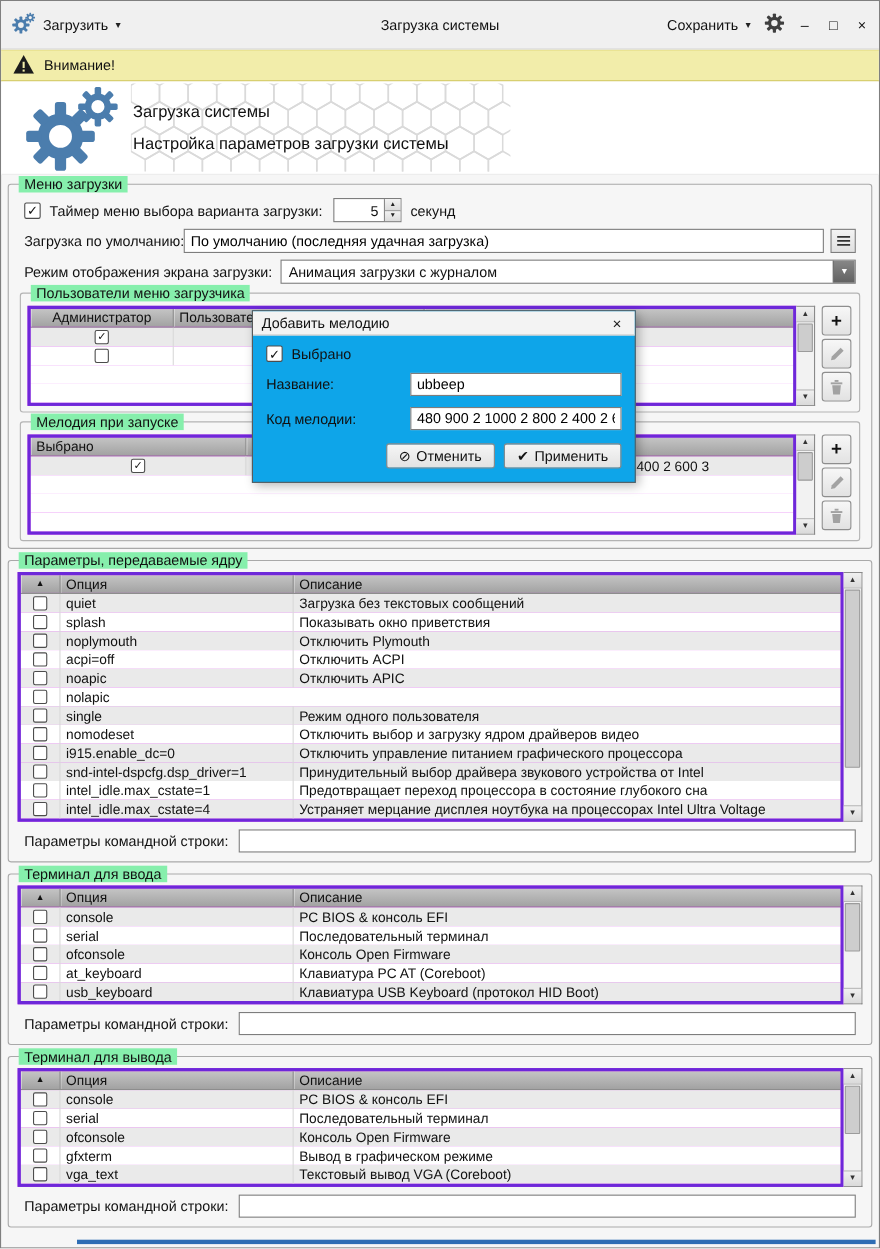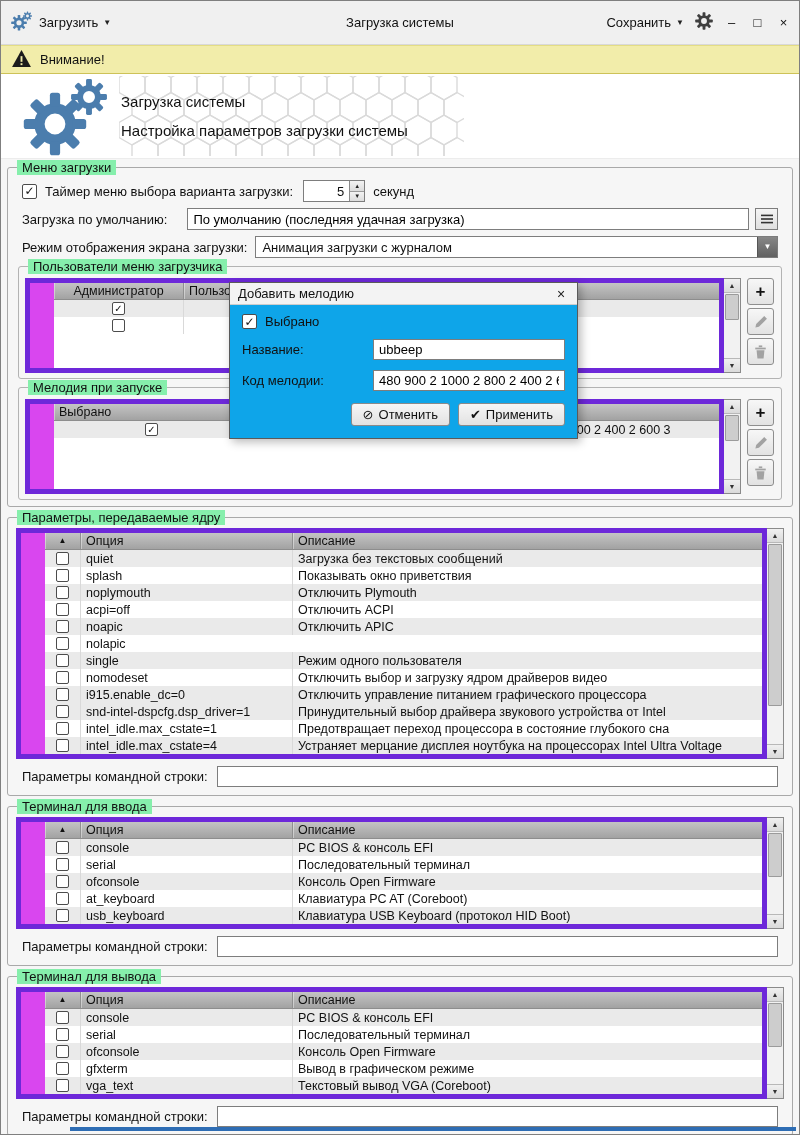--- a/index.html
+++ b/index.html
@@ -42,30 +42,30 @@
   .cb.sm{width:13px;height:13px;}
   .cb.sm .glyph{font-size:10px;}
   .gap{width:8px;flex:none;}
   .spin{display:flex;width:62px;height:22px;border:1px solid #7d7d7d;background:#fff;margin-left:10px;flex:none;}
   .spin-val{flex:1;text-align:right;padding:3px 5px 0 0;}
   .spin-btns{width:15px;border-left:1px solid #8a8a8a;display:flex;flex-direction:column;}
   .spin-btn{flex:1;display:flex;align-items:center;justify-content:center;font-size:6px;color:#222;background:linear-gradient(#f2f2f2,#dcdcdc);}
   .spin-btn + .spin-btn{border-top:1px solid #9a9a9a;}
   .ti{height:22px;border:1px solid #7d7d7d;background:#fff;font:inherit;padding:0 5px;outline:none;margin-left:36px;}
   .grow{flex:1;min-width:0;}
-  .ml8{margin-left:20px;}
+  .ml8{margin-left:0;}
   .menu-btn{width:23px;height:22px;border:1px solid #7d7d7d;background:linear-gradient(#f4f4f4,#e0e0e0);display:flex;align-items:center;justify-content:center;margin-left:6px;flex:none;}
   .combo{flex:1;height:22px;border:1px solid #7d7d7d;background:#fff;display:flex;align-items:center;margin-left:8px;min-width:0;}
   .combo-txt{flex:1;padding:0 6px;overflow:hidden;white-space:nowrap;}
   .combo-btn{width:20px;height:100%;background:linear-gradient(#878787,#616161);border-left:1px solid #555;display:flex;align-items:center;justify-content:center;}
   .combo-btn .chev{color:#fff;}
 
   
   .tablewrap{display:flex;align-items:stretch;}
-  .gtable{flex:1;border:5px solid #6d28d9;background:#d946ef;min-width:0;padding-left:24px;}
+  .gtable{flex:1;border:3px solid #6d28d9;background:#d946ef;min-width:0;}
   .thead{display:flex;height:17px;background:linear-gradient(#c4c4c4,#a2a2a2);border-bottom:1px solid #8d8d8d;font-size:12.5px;}
   .th{display:flex;align-items:center;padding:0 5px;border-right:1px solid #909090;box-shadow:inset 1px 0 0 rgba(255,255,255,.4);overflow:hidden;white-space:nowrap;}
   .th:last-child{border-right:none;flex:1;}
   .tr{display:flex;height:17px;background:#fff;font-size:12.5px;}
   .tr.alt{background:#eaeaea;}
   .td{display:flex;align-items:center;padding:0 5px;border-right:1px solid #d9d9d9;overflow:hidden;white-space:nowrap;}
   .td:last-child{border-right:none;flex:1;}
   .center{justify-content:center;}
   .sort{font-size:8px;line-height:1;}
   

